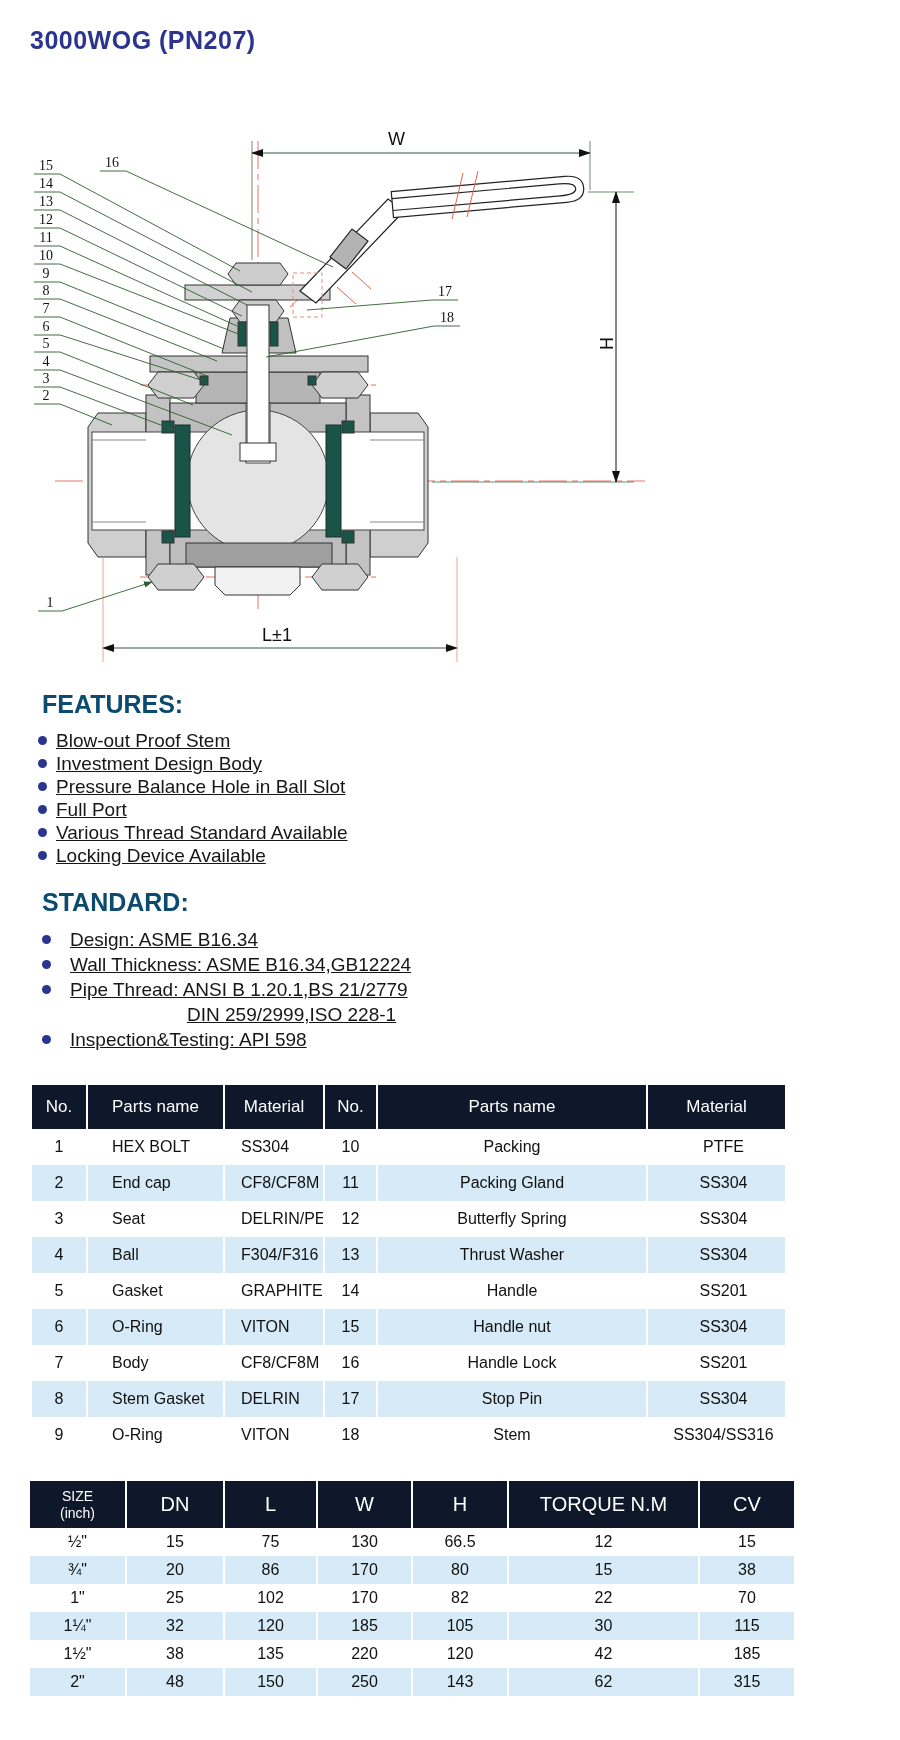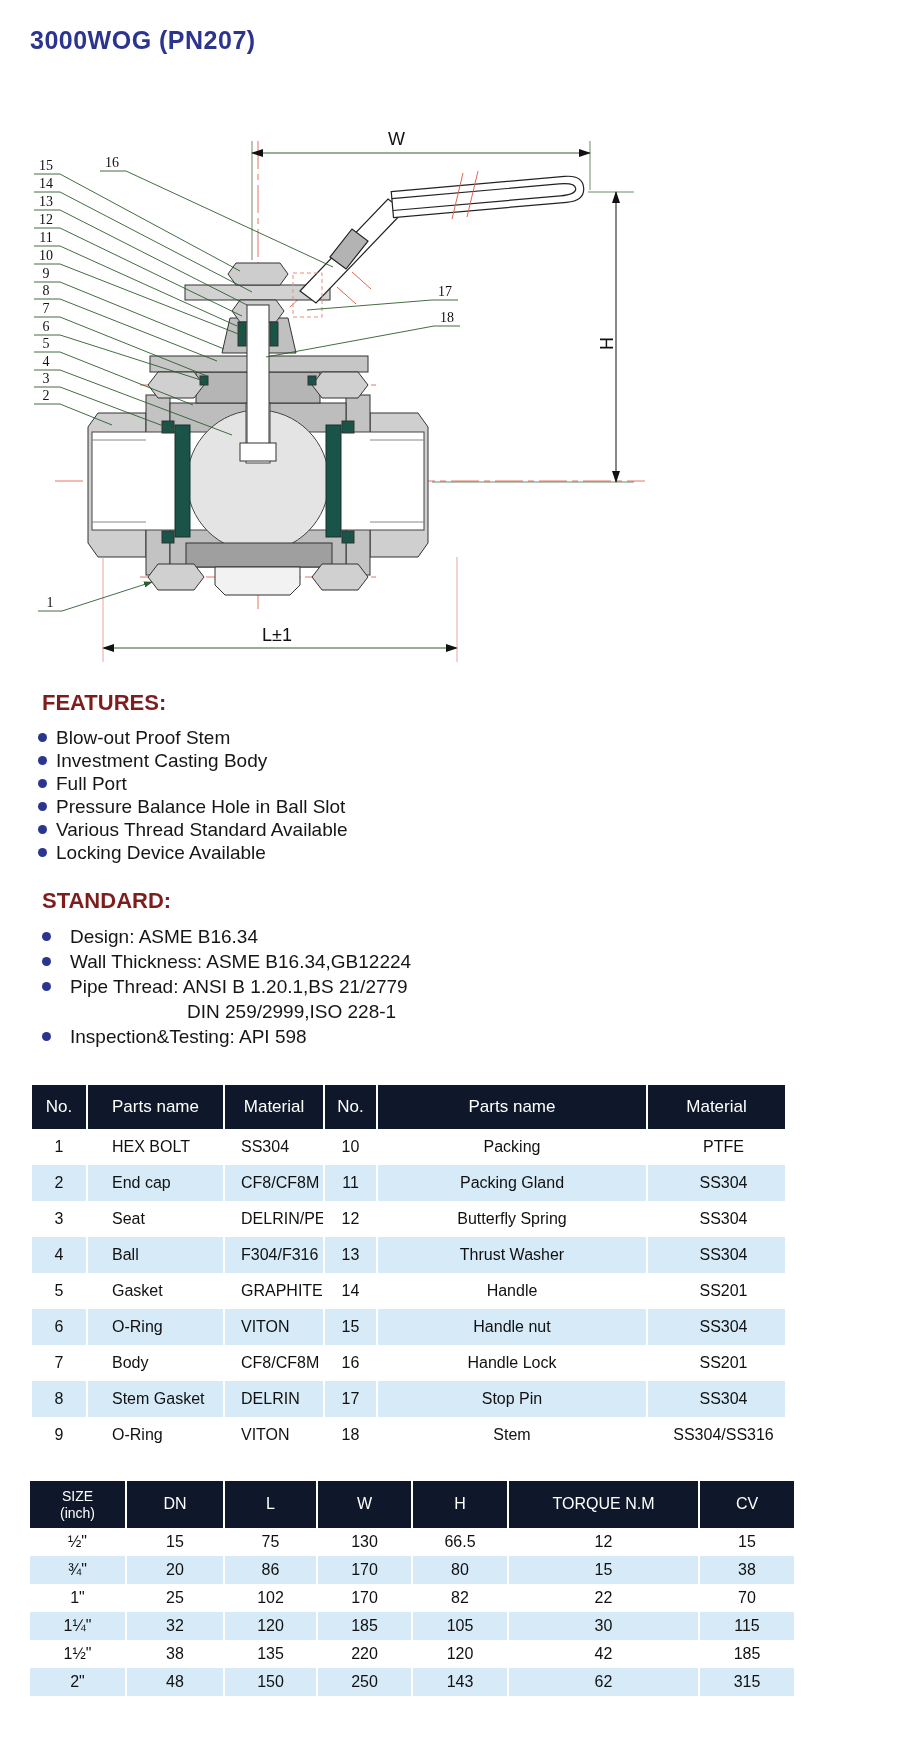--- a/index.html
+++ b/index.html
@@ -7,23 +7,23 @@
         font-family:"Liberation Sans", sans-serif;color:#1c1c1c;}
   
   .title{position:absolute;left:30px;top:24px;width:640px;
          font-size:25px;line-height:33px;font-weight:bold;color:#2b3590;letter-spacing:.5px;}
   
   svg.diagram{position:absolute;left:0;top:95px;width:660px;height:570px;}
   .callout-text{font-family:"Liberation Serif", serif;font-size:14px;fill:#111;}
   .dimtext{font-family:"Liberation Sans", sans-serif;font-size:18px;fill:#111;}
   
   .section{position:absolute;}
-  .section h2{margin:0 0 10px 6px;font-size:22px;font-weight:bold;color:#7f1d1d;}
+  .section h2{margin:0 0 10px 6px;font-size:25px;font-weight:bold;color:#0c4a6e;}
   .section ul{list-style:none;margin:0;padding:0;}
-  .section li{position:relative;padding-left:20px;font-size:19px;line-height:23px;color:#161616;}
+  .section li{position:relative;padding-left:20px;font-size:19px;line-height:23px;color:#161616;text-decoration:underline;}
   .section li::before{content:"";position:absolute;left:2px;top:7px;width:9px;height:9px;
                       border-radius:50%;background:#2b3590;}
   .features{left:36px;top:690px;width:600px;}
   .standard{left:36px;top:888px;width:640px;}
   .standard li{padding-left:34px;line-height:25px;}
   .standard li::before{left:6px;top:8px;}
   .standard li div.cont{margin-left:117px;}
   
   table{border-collapse:collapse;table-layout:fixed;position:absolute;}
   th,td{padding:0;overflow:hidden;white-space:nowrap;}
@@ -33,21 +33,21 @@
   tbody tr:nth-child(odd){background:#ffffff;}
   .parts{left:32px;top:1085px;width:753px;}
   .parts th{height:44px;font-size:17px;text-align:center;}
   .parts td{height:36px;font-size:16px;color:#111;}
   .parts td.c0,.parts td.c3{text-align:center;}
   .parts td.c1{text-align:left;padding-left:24px;}
   .parts td.c2{text-align:left;padding-left:16px;}
   .parts td.c4{text-align:center;}
   .parts td.c5{text-align:center;padding-left:14px;}
   .sizes{left:30px;top:1481px;width:764px;}
-  .sizes th{height:47px;font-size:16px;text-align:center;line-height:1.15;}
+  .sizes th{height:47px;font-size:20px;text-align:center;line-height:1.15;}
   .sizes th:first-child{font-size:14px;white-space:pre-line;}
   .sizes td{height:28px;font-size:16px;text-align:center;color:#111;}
 </style>
 </head>
 <body>
 
 <div id="page">
 
   <div class="title">
     <div>3000WOG (PN207)</div>
@@ -210,27 +210,27 @@
     </g>
   </svg>
 
   <div class="section features">
     <h2>FEATURES:</h2>
     <ul>
         <li>
           <div>Blow-out Proof Stem</div>
         </li>
         <li>
-          <div>Investment Casting Body</div>
+          <div>Investment Design Body</div>
+        </li>
+        <li>
+          <div>Pressure Balance Hole in Ball Slot</div>
         </li>
         <li>
           <div>Full Port</div>
-        </li>
-        <li>
-          <div>Pressure Balance Hole in Ball Slot</div>
         </li>
         <li>
           <div>Various Thread Standard Available</div>
         </li>
         <li>
           <div>Locking Device Available</div>
         </li>
       </ul>
   </div>
 

